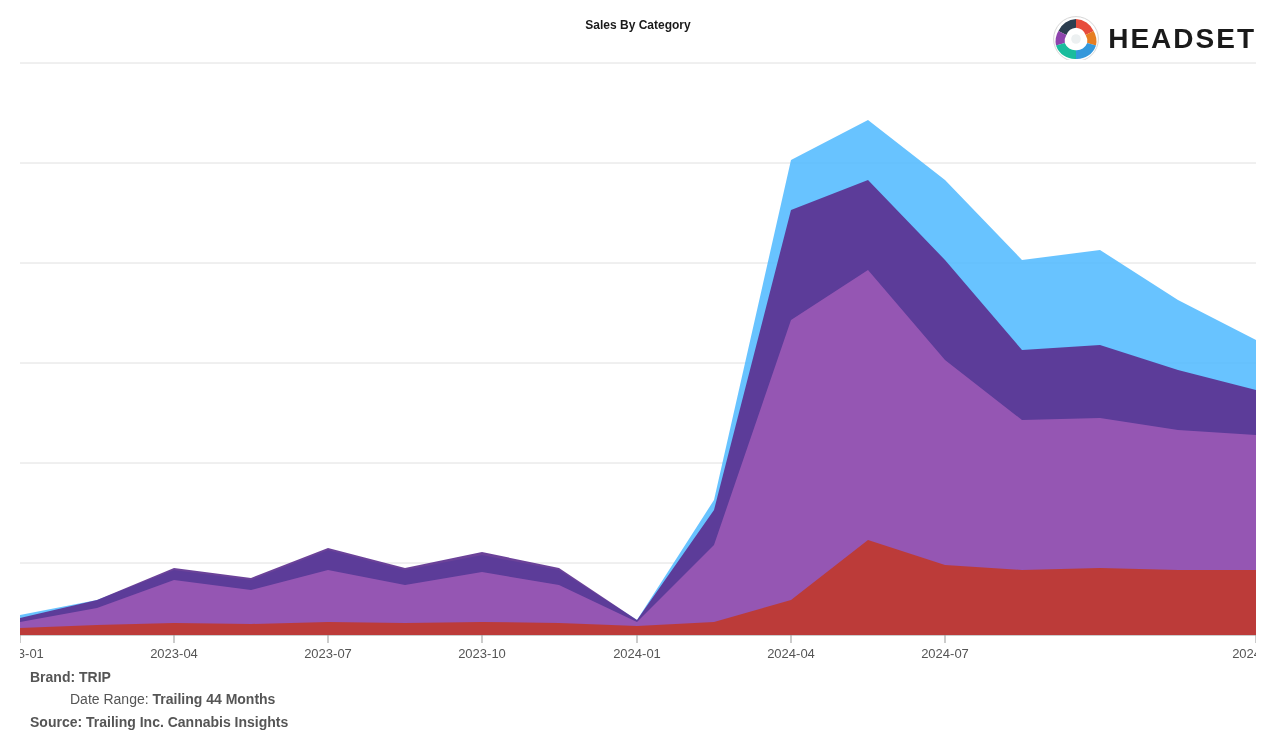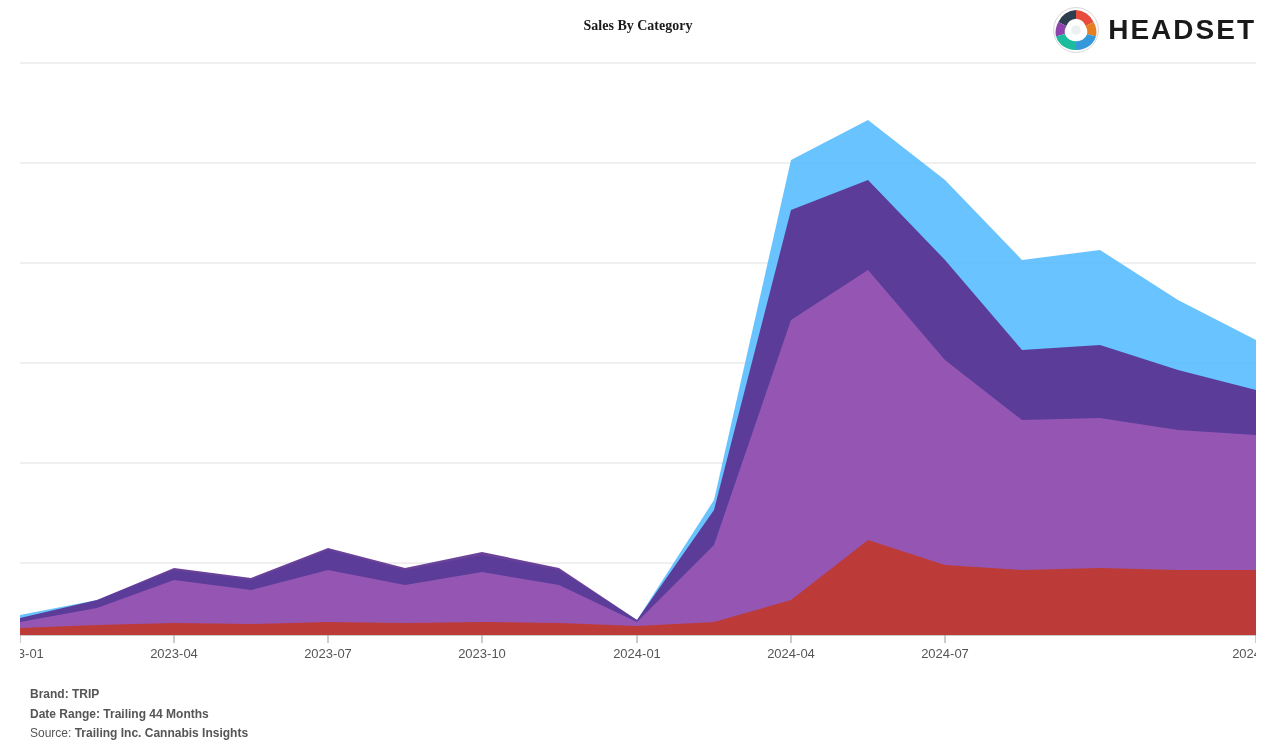--- a/index.html
+++ b/index.html
@@ -14,31 +14,30 @@
 
     .chart-container {
       width: 1276px;
       height: 743px;
       position: relative;
       background: #ffffff;
     }
 
     .chart-title {
       text-align: center;
-      font-size: 14px;
+      font-size: 12px;
       font-weight: bold;
       color: #1a1a1a;
       padding-top: 18px;
       padding-bottom: 10px;
-      font-family: Liberation Serif, serif;
     }
 
     .headset-logo {
       position: absolute;
-      top: 6px;
+      top: 15px;
       right: 20px;
       display: flex;
       align-items: center;
       gap: 8px;
     }
 
     .headset-logo-icon {
       width: 48px;
       height: 48px;
     }
@@ -68,23 +67,23 @@
     }
 
     .legend-color {
       width: 18px;
       height: 14px;
       border-radius: 2px;
     }
 
     .footer-info {
       position: absolute;
-      bottom: 0;
+      bottom: 10px;
       left: 30px;
-      font-size: 12px;
+      font-size: 14px;
       color: #555;
       line-height: 1.6;
     }
 
     .footer-info span {
       font-weight: bold;
     }
   </style>
 </head>
 <body>
@@ -185,22 +184,22 @@
     <text x="925" y="598" text-anchor="middle" font-size="13" fill="#555">2024-07</text>
     <text x="1236" y="598" text-anchor="middle" font-size="13" fill="#555">2024-10</text>
   </svg>
 
   <div class="footer-info">
     <div>
       <span style="font-weight: bold;">Brand:</span>
       <span>TRIP</span>
     </div>
     <div>
-      <span style="font-weight: bold;">Date Range:</span>
+      <span style="font-weight: normal; margin-left: 40px;">Date Range:</span>
       <span>Trailing 44 Months</span>
     </div>
     <div>
-      <span style="font-weight: normal;">Source:</span>
+      <span style="font-weight: bold;">Source:</span>
       <span>Trailing Inc. Cannabis Insights</span>
     </div>
   </div>
 
 </div>
 
 </body></html>

